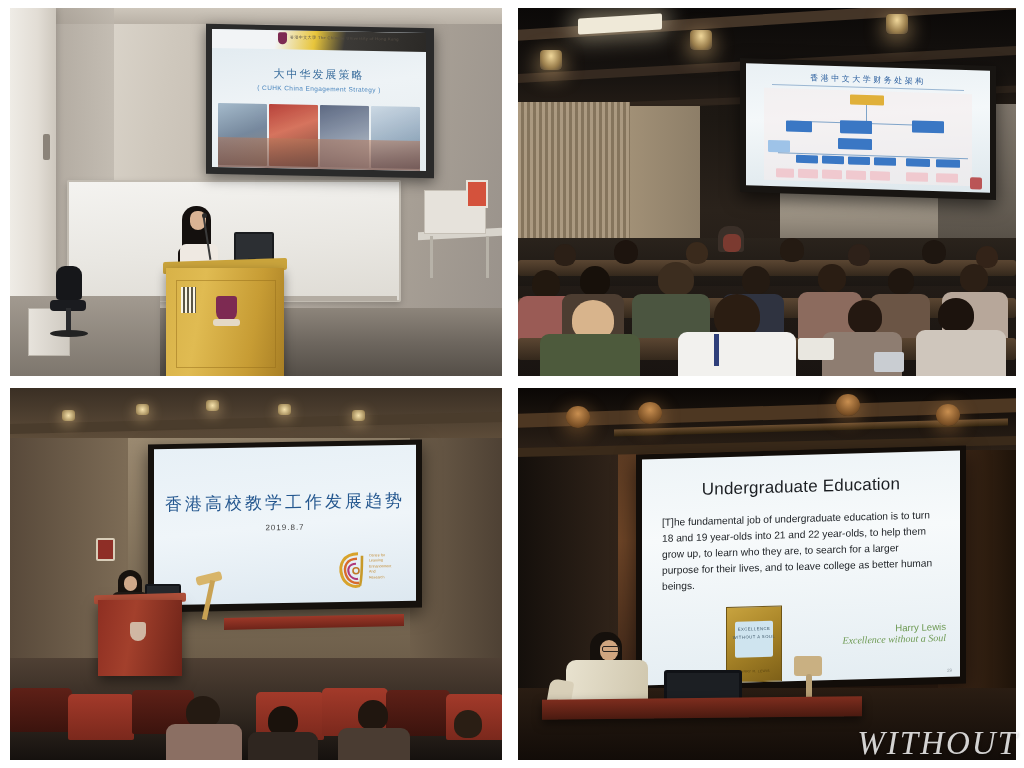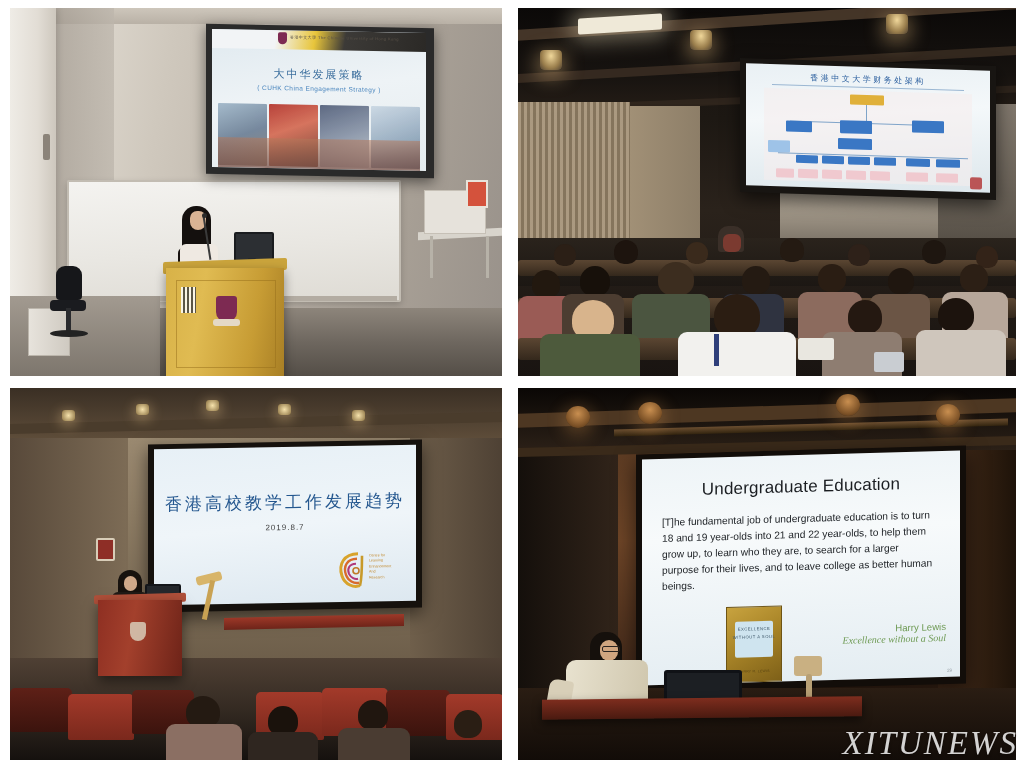--- a/index.html
+++ b/index.html
@@ -452,14 +452,14 @@
     <div class="layer br-spk-hair"></div>
     <div class="layer br-spk-face"></div>
     <div class="layer br-spk-glass"></div>
     <div class="layer br-spk-body"></div>
     <div class="layer br-arm"></div>
     <div class="layer br-mon"></div>
     <div class="layer br-monb"></div>
     <div class="layer br-desk"></div>
   </div>
 
-  <div class="wm">XITUNEWS</div>
+  <div class="wm">WITHOUT</div>
 </div>
 
 </body></html>

